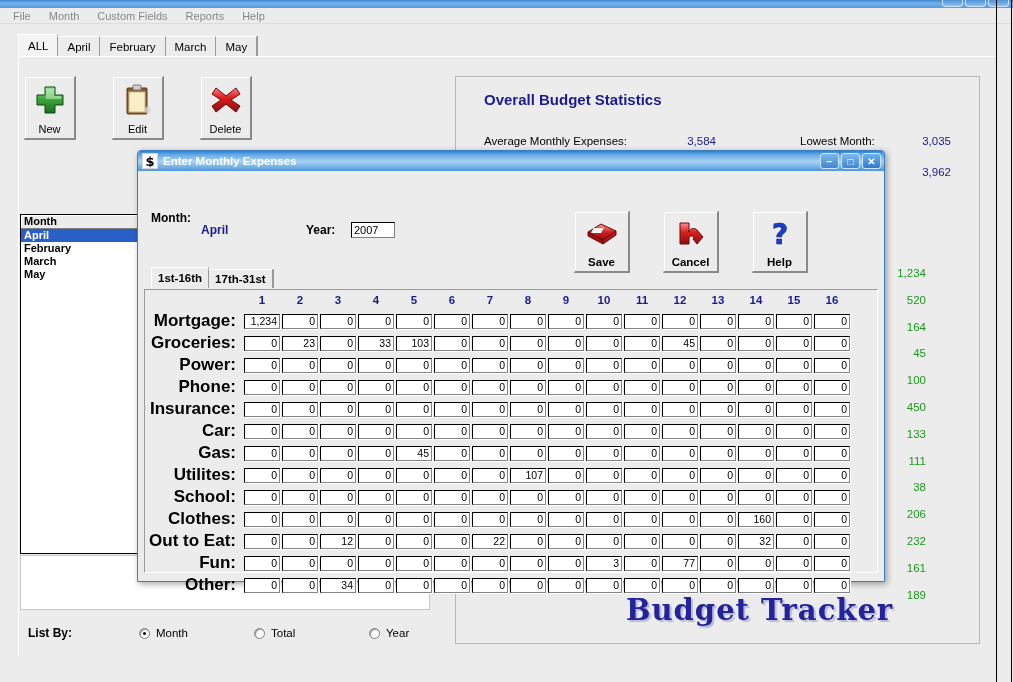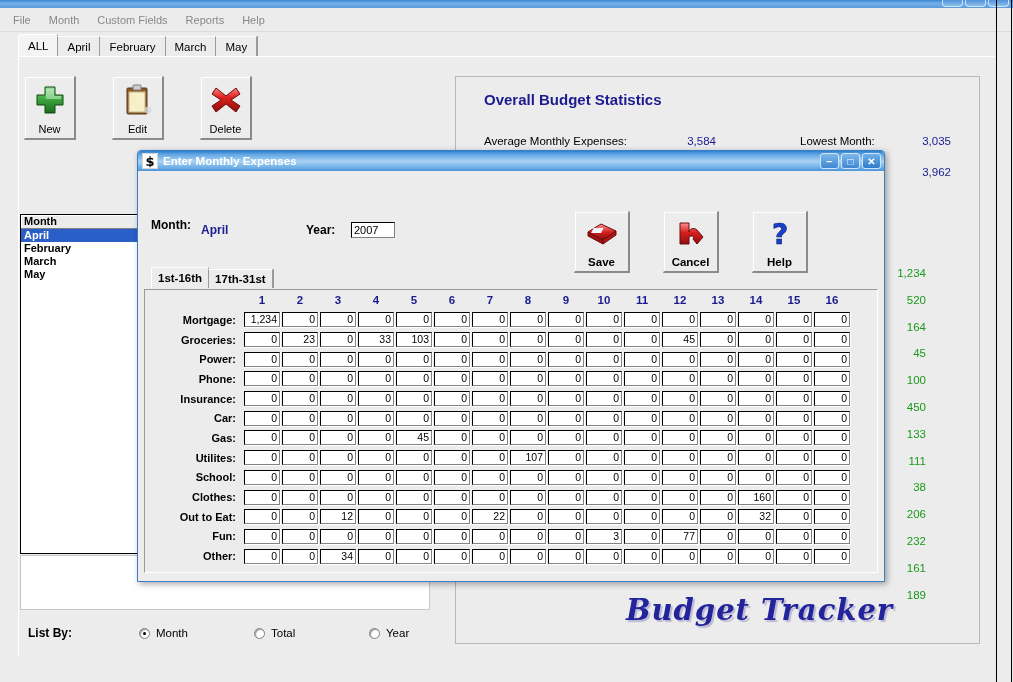--- a/index.html
+++ b/index.html
@@ -29,21 +29,21 @@
   .win-titlebar .wbtn {
     width: 21px; height: 7px;
     border: 1px solid #cfe3f7;
     border-top: none;
     border-radius: 0 0 4px 4px;
     background: linear-gradient(to bottom, #4f93d8, #8dc0ec);
   }
 
   
   .menubar {
-    position: absolute; left: 0; top: 8px; width: 1013px; height: 24px;
+    position: absolute; left: 0; top: 8px; width: 1013px; height: 16px;
     background: #ececec;
     border-bottom: 1px solid #dcdcdc;
     display: flex; align-items: center;
     padding-left: 4px;
     font-size: 11px;
     color: #888888;
   }
   .menubar .mi { padding: 0 9px; cursor: default; white-space: nowrap; }
 
   
@@ -185,21 +185,21 @@
   .avg-list {
     position: absolute; left: 380px; top: 183px;
     width: 90px;
     font-size: 11.5px; color: #1a9a1a;
     text-align: right;
   }
   .avg-list div { height: 26.8px; line-height: 26.8px; }
   .logo {
     position: absolute; left: 170px; top: 516px;
     font-family: "DejaVu Serif", serif;
-    font-style: italic; font-weight: bold;
+    font-weight: bold;
     font-size: 29px; color: #23239c;
     letter-spacing: 1px;
     text-shadow: 2px 2px 1px #b9b9d2;
   }
   .vsplit {
     position: absolute; top: 0; width: 1px; height: 682px; background: #000;
   }
 
   
   .dialog {
@@ -301,21 +301,21 @@
     width: 734px; height: 284px;
     background: #ececec;
     border-left: 1px solid #9a9a9a;
     border-top: 1px solid #9a9a9a;
     border-right: 1px solid #ffffff;
     border-bottom: 1px solid #ffffff;
   }
   table.grid { border-collapse: collapse; }
   table.grid td.rowlabel {
     width: 98px;
-    font-size: 11px; font-weight: bold; color: #000;
+    font-size: 17px; font-weight: bold; color: #000;
     text-align: right; padding-right: 7px;
     height: 19.7px;
   }
   table.grid th.colhead {
     width: 38px; height: 20px;
     font-size: 11.5px; font-weight: bold; color: #1b1b8f;
     text-align: center;
   }
   table.grid th.blankhead { width: 98px; }
   .cellin {
@@ -481,21 +481,21 @@
       <span>Enter Monthly Expenses</span>
       <span class="dlg-btns">
         <span class="dlg-btn">−</span>
         <span class="dlg-btn">□</span>
         <span class="dlg-btn close">✕</span>
       </span>
     </div>
 
     <div class="dlg-body">
 
-      <div class="fld-label" style="left:13px; top:47px;">Month:</div>
+      <div class="fld-label" style="left:13px; top:40px;">Month:</div>
       <div class="fld-value" style="left:63px; top:52px;">April</div>
 
       <div class="fld-label" style="left:168px; top:52px;">Year:</div>
       <div class="year-input">2007</div>
 
       <div class="dtabstrip">
         <div class="dtab active">1st-16th</div>
         <div class="dtab">17th-31st</div>
         <div class="dtab-endbar"></div>
       </div>

